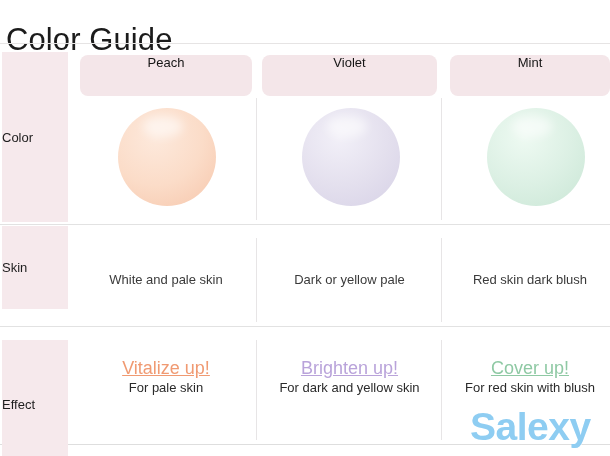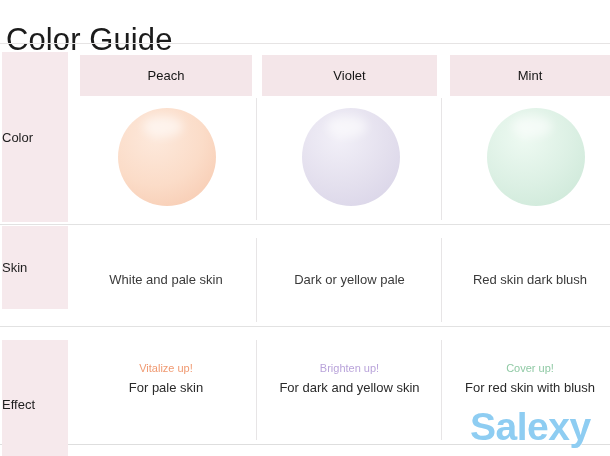--- a/index.html
+++ b/index.html
@@ -82,22 +82,22 @@
   .row-label.lbl-skin   { top: 226px; width: 66px; height: 83px; }
   .row-label.lbl-effect { top: 340px; width: 66px; height: 128px; }
 
   
   .hdr-cell {
     position: absolute;
     top: 55px;
     height: 41px;
     background: #f4e6e9;
     display: flex;
-    align-items: center;
     justify-content: center;
+    border-radius: 8px;
   }
   .hdr-cell span {
     font-size: 13px;
     color: #151515;
     font-weight: 400;
   }
   .hdr-cell.hdr-0 { left: 80px;  width: 172px; }
   .hdr-cell.hdr-1 { left: 262px; width: 175px; }
   .hdr-cell.hdr-2 { left: 450px; width: 160px; }
 
@@ -152,23 +152,24 @@
     flex-direction: column;
     align-items: center;
     justify-content: center;
     text-align: center;
   }
   .eff-cell.ef-0 { left: 80px;  width: 172px; }
   .eff-cell.ef-1 { left: 262px; width: 175px; }
   .eff-cell.ef-2 { left: 450px; width: 160px; }
 
   .eff-head {
-    font-size: 11px;
+    font-size: 18px;
     line-height: 19px;
     font-weight: 400;
+    text-decoration: underline;
   }
   .eff-sub {
     font-size: 13px;
     line-height: 19px;
     color: #2b2b2b;
   }
 
   
   .watermark {
     position: absolute;

